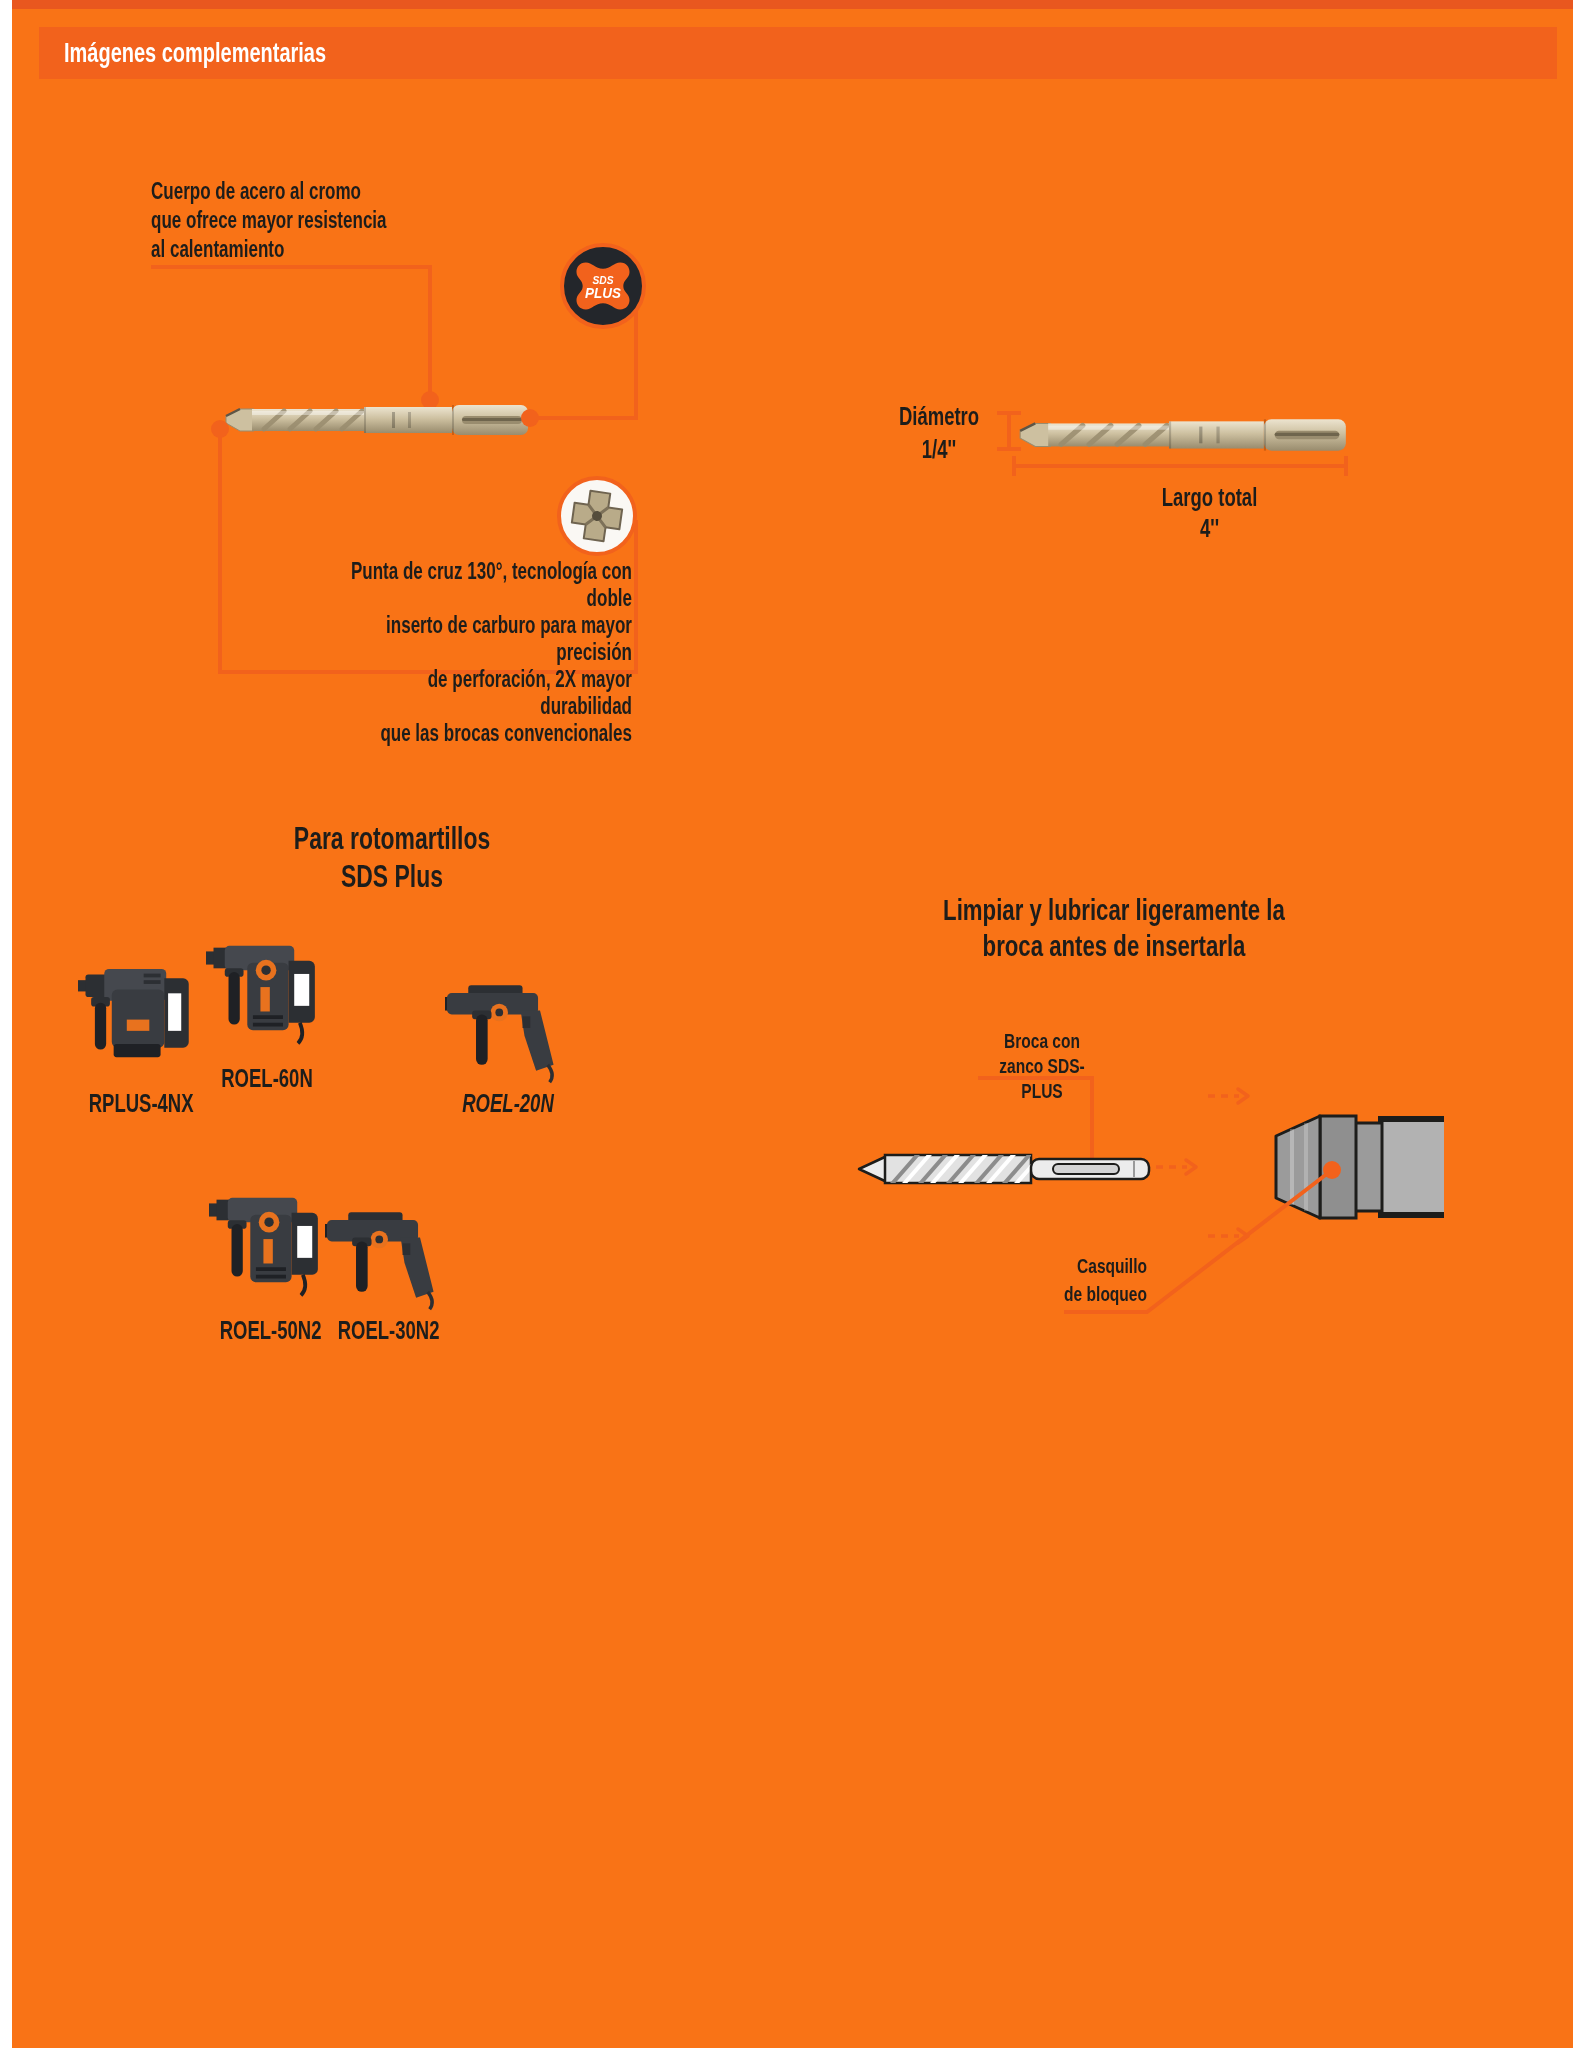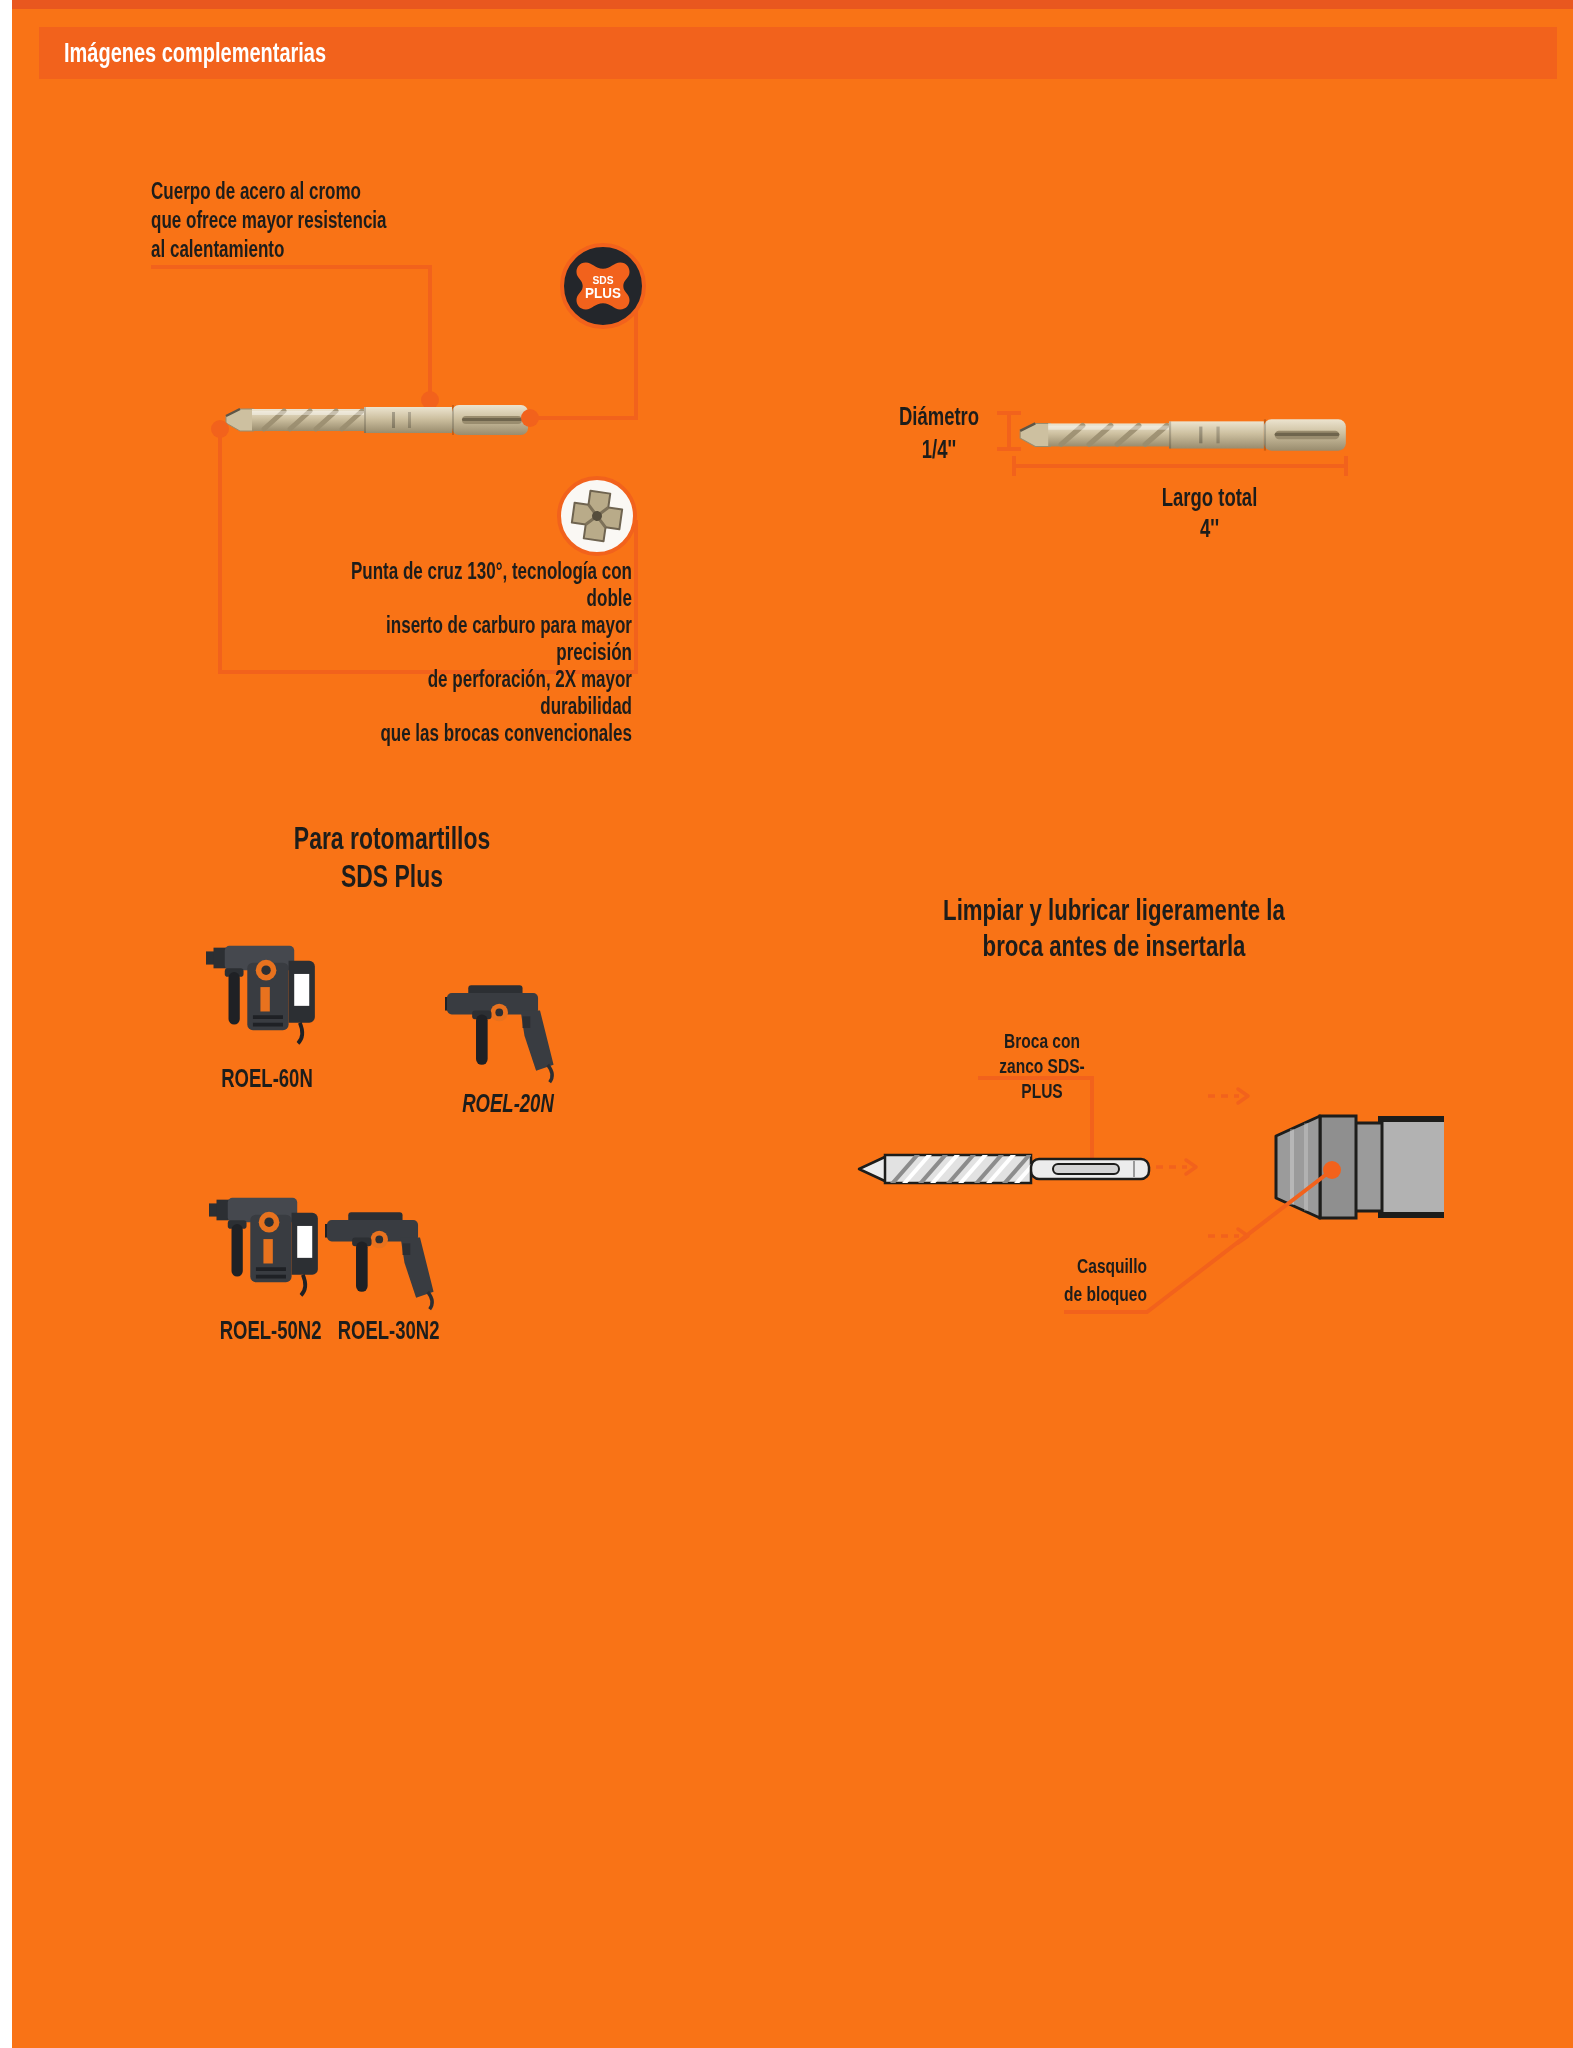--- a/index.html
+++ b/index.html
@@ -24,21 +24,21 @@
     position:absolute;left:27px;top:27px;width:1518px;height:52px;
     background:var(--accent);display:flex;align-items:center;
   }
   .header .title{
     color:#fff;font-weight:bold;font-size:27px;margin-left:25px;white-space:nowrap;
     display:inline-block;transform:scaleX(.74);transform-origin:left center;letter-spacing:0;
   }
   .badge{
     position:absolute;left:548px;top:243px;width:86px;height:86px;border-radius:50%;
     box-sizing:border-box;border:4px solid var(--accent);background:#23262b;
-    display:flex;align-items:center;justify-content:flex-start;
+    display:flex;align-items:center;justify-content:flex-start;font-style:italic;
   }
   .crosscircle{
     position:absolute;left:545px;top:476px;width:80px;height:80px;border-radius:50%;
     box-sizing:border-box;border:4px solid var(--accent);background:#faf8f4;
     display:flex;align-items:center;justify-content:center;overflow:hidden;
   }
   .cell{position:absolute;width:136px;text-align:center;}
   .pimg{height:142px;display:flex;align-items:flex-end;justify-content:center;}
   .plabel{
     font-weight:bold;font-size:25px;letter-spacing:0;margin-top:2px;white-space:nowrap;
@@ -183,20 +183,39 @@
   <div class="t cond o-center" style="left:1030px;top:482px;width:335px;font-size:25px;line-height:31px;text-align:center;">
     <div>Largo total</div>
     <div>4''</div>
   </div>
 
   <div class="t cond o-center" style="left:130px;top:820px;width:500px;font-size:31px;line-height:38px;text-align:center;">
     <div>Para rotomartillos</div>
     <div>SDS Plus</div>
   </div>
 
+  <div class="cell" style="left:59px;top:945px;">
+    <div class="pimg">
+        <svg width="122" height="132" viewBox="0 0 130 135">
+  <rect x="0" y="24" width="10" height="12" fill="#2c2f33"></rect>
+  <rect x="8" y="18" width="24" height="24" rx="3" fill="#2c2f33"></rect>
+  <rect x="28" y="12" width="66" height="34" rx="5" fill="#45484e"></rect>
+  <rect x="70" y="17" width="18" height="4" fill="#2c2f33"></rect>
+  <rect x="70" y="24" width="18" height="4" fill="#2c2f33"></rect>
+  <rect x="36" y="34" width="56" height="62" rx="6" fill="#393c41"></rect>
+  <rect x="52" y="66" width="24" height="12" fill="#e8721e"></rect>
+  <rect x="38" y="92" width="50" height="14" rx="3" fill="#1f2125"></rect>
+  <path d="M92,22 h20 a6,6 0 0 1 6,6 v62 a6,6 0 0 1 -6,6 h-20 z" fill="#2c2f33"></path>
+  <rect x="96" y="38" width="14" height="40" fill="#ffffff"></rect>
+  <rect x="14" y="42" width="20" height="10" rx="3" fill="#2c2f33"></rect>
+  <rect x="18" y="48" width="12" height="50" rx="6" fill="#1f2125"></rect>
+  </svg>
+      </div>
+    <span class="plabel">RPLUS-4NX</span>
+  </div>
   <div class="cell" style="left:187px;top:920px;">
     <div class="pimg">
         <svg width="122" height="132" viewBox="0 0 130 135">
   <rect x="0" y="20" width="10" height="14" fill="#2c2f33"></rect>
   <rect x="8" y="16" width="14" height="22" fill="#2c2f33"></rect>
   <rect x="20" y="14" width="74" height="26" rx="5" fill="#45484e"></rect>
   <rect x="44" y="32" width="44" height="72" rx="6" fill="#393c41"></rect>
   <circle cx="64" cy="40" r="11" fill="#e8721e"></circle>
           <circle cx="64" cy="40" r="5" fill="#2c2f33"></circle>
   <rect x="58" y="58" width="10" height="26" fill="#e8721e"></rect>

